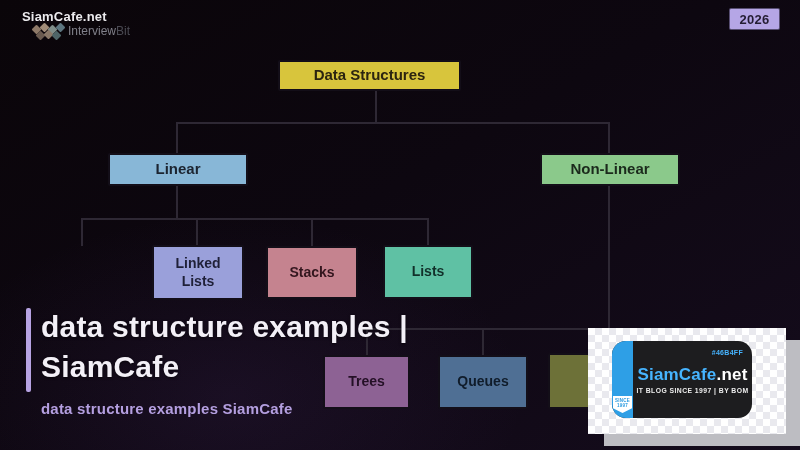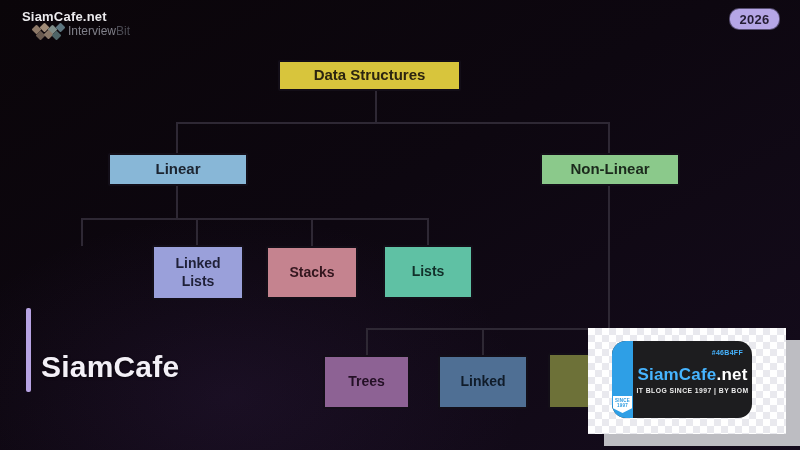--- a/index.html
+++ b/index.html
@@ -12,21 +12,21 @@
     padding-left: 20px;
   }
   
   #watermark{position:absolute;left:22px;top:9px;font-size:13px;font-weight:700;color:#ecebee;letter-spacing:.2px;z-index:6;}
   #logo{position:absolute;left:33px;top:24px;width:34px;height:17px;z-index:6;}
   .dm{position:absolute;width:7px;height:7px;transform:rotate(45deg);border-radius:1px;}
   #ib-text{position:absolute;left:68px;top:24px;font-size:12px;z-index:6;}
   #ib-text .iv{color:#80808a;} #ib-text .bt{color:#4b4b54;}
   #year-badge{
     position:absolute;left:729px;top:8px;width:49px;height:20px;z-index:6;
-    border-radius:10px;border:1px solid rgba(10,6,18,.55);
+    border-radius:2px;border:1px solid rgba(10,6,18,.55);
     display:flex;align-items:center;justify-content:center;
     font-size:13px;font-weight:800;letter-spacing:.3px;
   }
   
   .line{position:absolute;background:#2e2834;z-index:1;}
   .lh{height:2px;} .lv{width:2px;}
   #l-v1{left:375px;top:91px;height:31px;}
   #l-h1{left:176px;top:122px;width:434px;}
   #l-v2{left:176px;top:122px;height:31px;}
   #l-v3{left:608px;top:122px;height:31px;}
@@ -121,25 +121,27 @@
   <div class="line lv" id="l-v11"></div>
   <div class="line lv" id="l-v12"></div>
 
   <div class="node" id="n-ds" style="background-color: rgb(216, 197, 60); color: rgb(43, 36, 16);">Data Structures</div>
   <div class="node" id="n-linear" style="background-color: rgb(136, 183, 215); color: rgb(28, 36, 48);">Linear</div>
   <div class="node" id="n-nonlinear" style="background-color: rgb(139, 201, 139); color: rgb(27, 42, 28);">Non-Linear</div>
   <div class="node" id="n-linked" style="background-color: rgb(154, 160, 218); color: rgb(31, 32, 56);">Linked Lists</div>
   <div class="node" id="n-stacks" style="background-color: rgb(197, 131, 143); color: rgb(51, 22, 30);">Stacks</div>
   <div class="node" id="n-queues" style="background-color: rgb(95, 193, 164); color: rgb(18, 48, 42);">Lists</div>
   <div class="node" id="n-trees" style="background-color: rgb(141, 98, 148); color: rgb(36, 16, 38);">Trees</div>
-  <div class="node" id="n-graphs" style="background-color: rgb(79, 111, 148); color: rgb(16, 28, 42);">Linked</div>
+  <div class="node" id="n-graphs" style="background-color: rgb(79, 111, 148); color: rgb(16, 28, 42);">Queues</div>
   <div class="node" id="n-tbox" style="background-color: rgb(109, 113, 56); color: rgb(32, 34, 14);">T</div>
 
   <div id="title-bar" style="background-color: rgb(183, 163, 227);"></div>
+  <div class="title-line" id="title-1">data structure examples |</div>
   <div class="title-line" id="title-2">SiamCafe</div>
+  <div id="subtitle" style="color: rgb(180, 159, 224);">data structure examples SiamCafe</div>
 
   <div id="sticker">
     <div id="sticker-card">
       <div id="card-stripe" style="background-color: rgb(46, 159, 230);">
         <div id="card-ribbon">
           <span>SINCE</span>
           <span>1997</span>
         </div>
       </div>
       <div id="card-hex" style="color: rgb(70, 180, 255);">#46B4FF</div>

